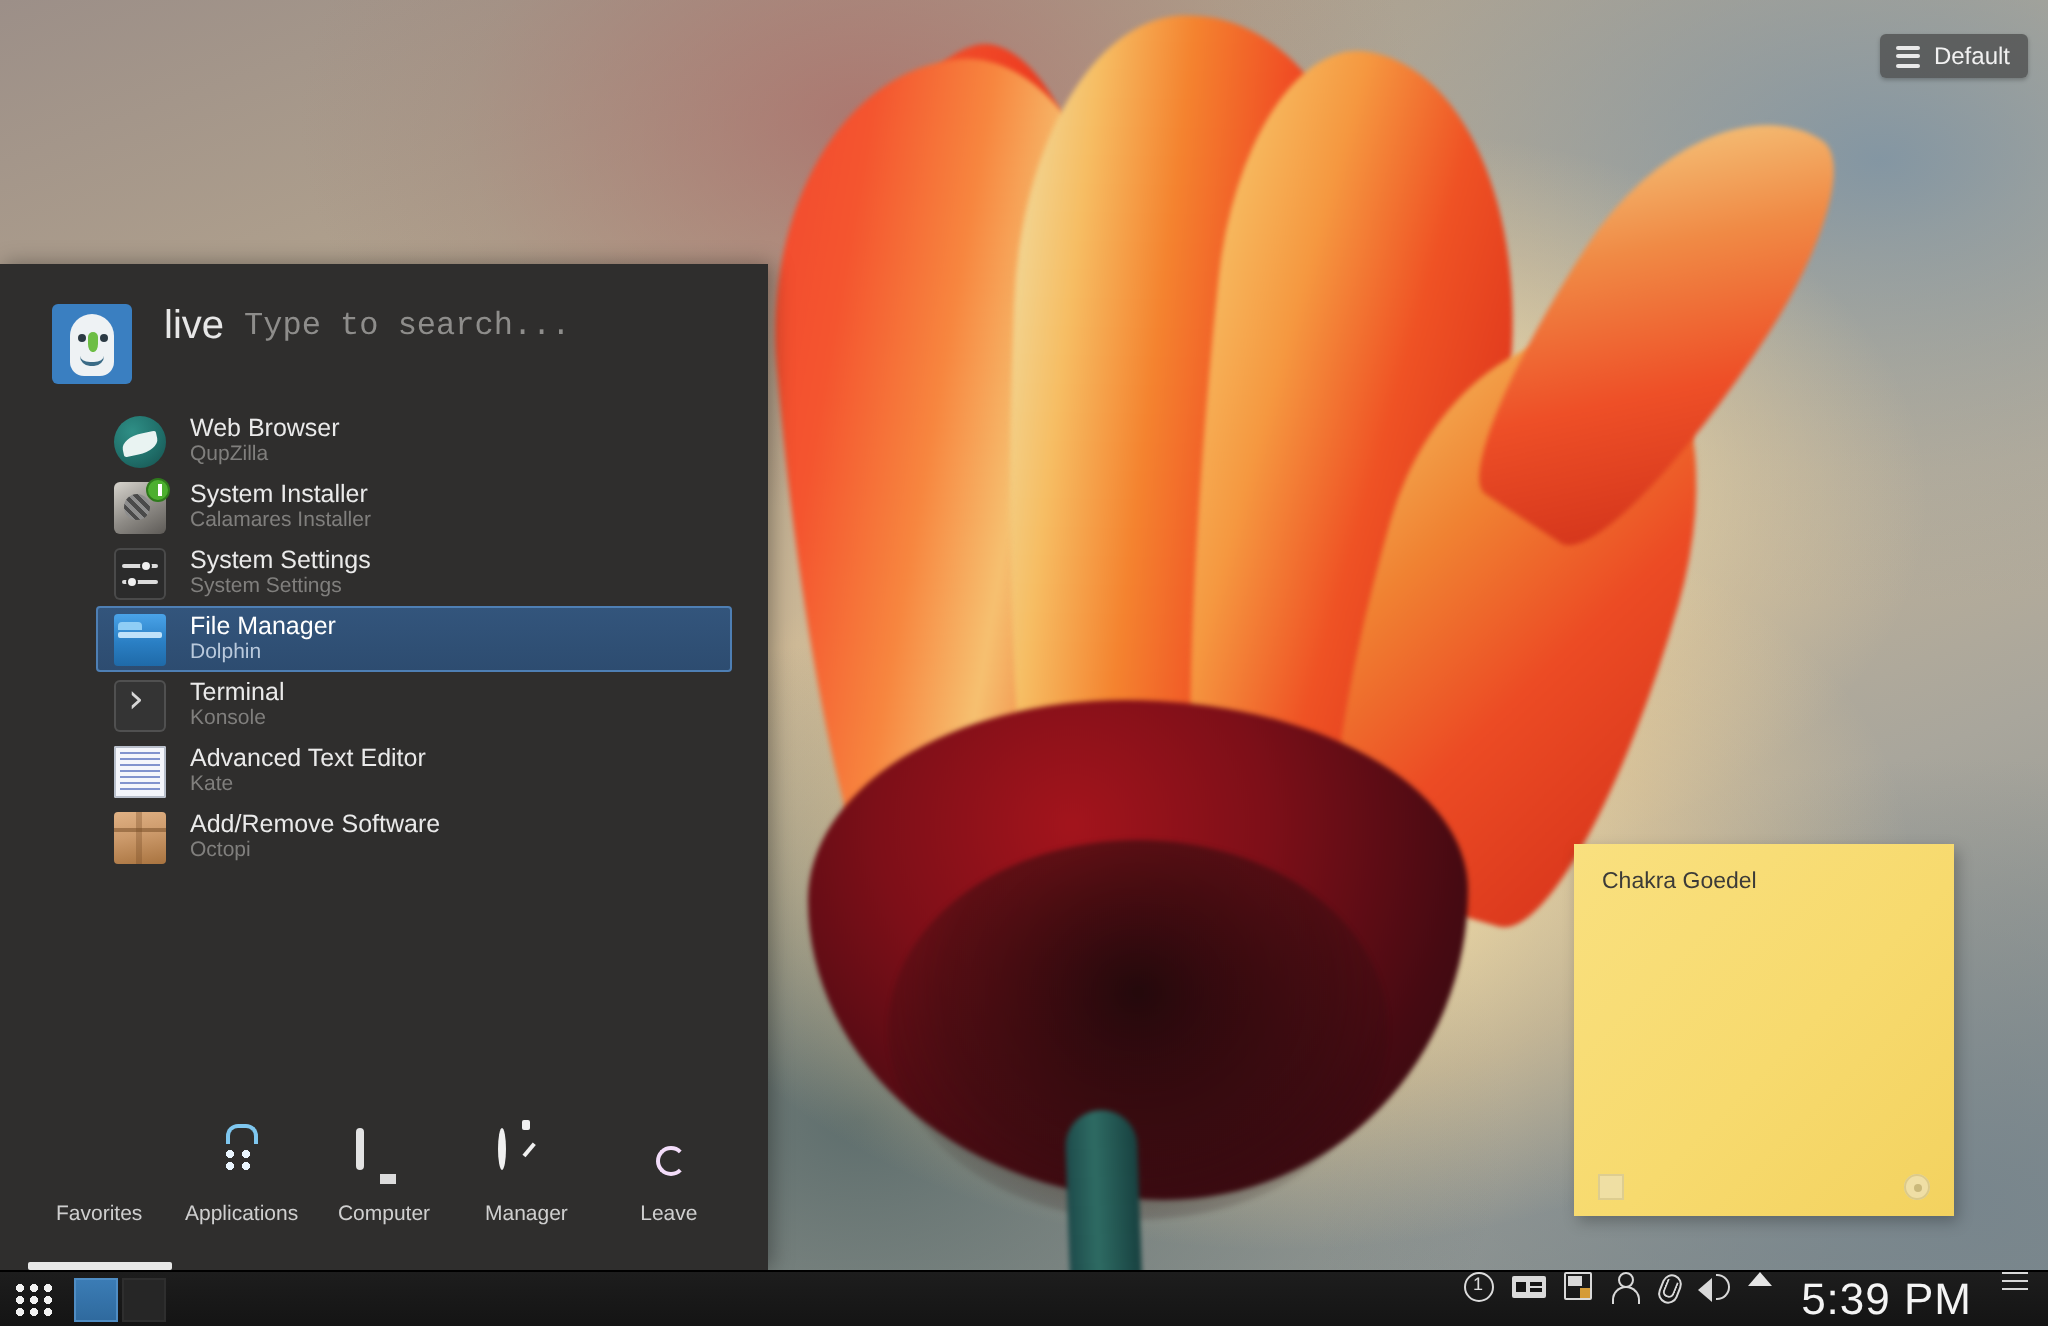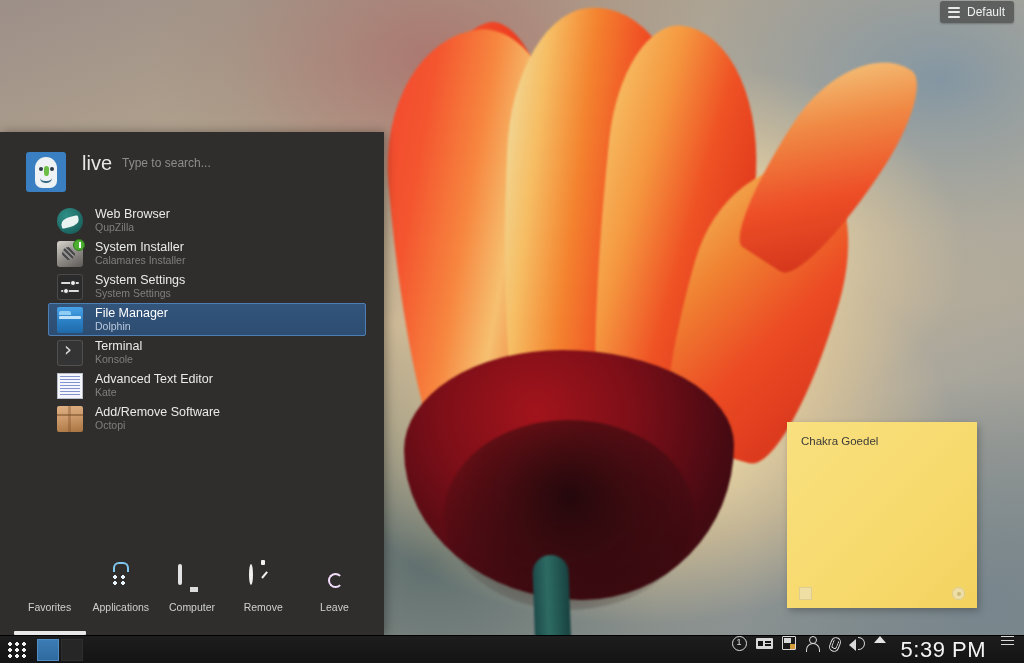--- a/index.html
+++ b/index.html
@@ -82,21 +82,21 @@
   }
   .stem {
     left:150px; top:555px; width:36px; height:110px;
     background:linear-gradient(90deg,#1d4a4a 0%, #2e6b63 40%, #17403f 100%);
     border-radius:18px 18px 4px 4px;
     transform:rotate(-2deg);
   }
 
   
   #default-btn {
-    position:absolute; right:10px; top:1px;
+    position:absolute; right:10px; top:17px;
     display:flex; align-items:center; gap:7px;
     height:22px; padding:0 9px 0 8px;
     background:rgba(70,70,70,0.72);
     border-radius:3px;
     color:#f1f1f1; font-size:12px;
     box-shadow:0 1px 2px rgba(0,0,0,0.25);
   }
   #default-btn .hamburger { display:flex; flex-direction:column; gap:2.5px; }
   #default-btn .hamburger i { display:block; width:12px; height:2px; background:#e9e9e9; border-radius:1px; }
 
@@ -120,23 +120,23 @@
     border-radius:11px 11px 7px 7px;
   }
   .avatar .eye { position:absolute; top:15px; width:4px; height:4px; border-radius:50%; background:#2b3a44; }
   .avatar .eye.l { left:13px; } .avatar .eye.r { left:24px; }
   .avatar .nose { position:absolute; left:18px; top:14px; width:5px; height:10px; background:#6dbe45; border-radius:3px 3px 50% 50%; }
   .avatar .mouth { position:absolute; left:14px; top:26px; width:12px; height:5px; border-bottom:2px solid #3a6b86; border-radius:0 0 12px 12px; }
 
   .kick-user { display:flex; flex-direction:row; gap:10px; padding-top:1px; }
   .kick-username { color:#e7e7e7; font-size:20px; line-height:20px; }
   .kick-search {
-    color:#8e8d8b; font-size:12px; line-height:13px;
+    color:#8e8d8b; font-size:16px; line-height:13px;
     background:transparent; border:none; outline:none;
-    width:250px; font-family:Liberation Sans, sans-serif;
+    width:250px; font-family:Liberation Mono, monospace;
   }
   .kick-search::placeholder { color:#8e8d8b; }
 
   .kick-list { margin-top:6px; padding:0 18px; flex:1;margin-left:30px; }
   .kick-item {
     display:flex; align-items:center; gap:12px;
     height:33px; padding:0 8px;
     border-radius:2px; border:1px solid transparent;
   }
   .kick-item.selected {
@@ -419,21 +419,21 @@
       <div class="kick-tab">
         <span class="tabic"><span class="tic-apps"><span class="dots"></span></span></span>
         <span class="lbl">Applications</span>
       </div>
       <div class="kick-tab">
         <span class="tabic"><span class="tic-comp"></span></span>
         <span class="lbl">Computer</span>
       </div>
       <div class="kick-tab">
         <span class="tabic"><span class="tic-hist"></span></span>
-        <span class="lbl">Remove</span>
+        <span class="lbl">Manager</span>
       </div>
       <div class="kick-tab">
         <span class="tabic"><span class="tic-leave"></span></span>
         <span class="lbl">Leave</span>
       </div>
     </div>
 
     <div class="kick-underline"></div>
   </div>
 

